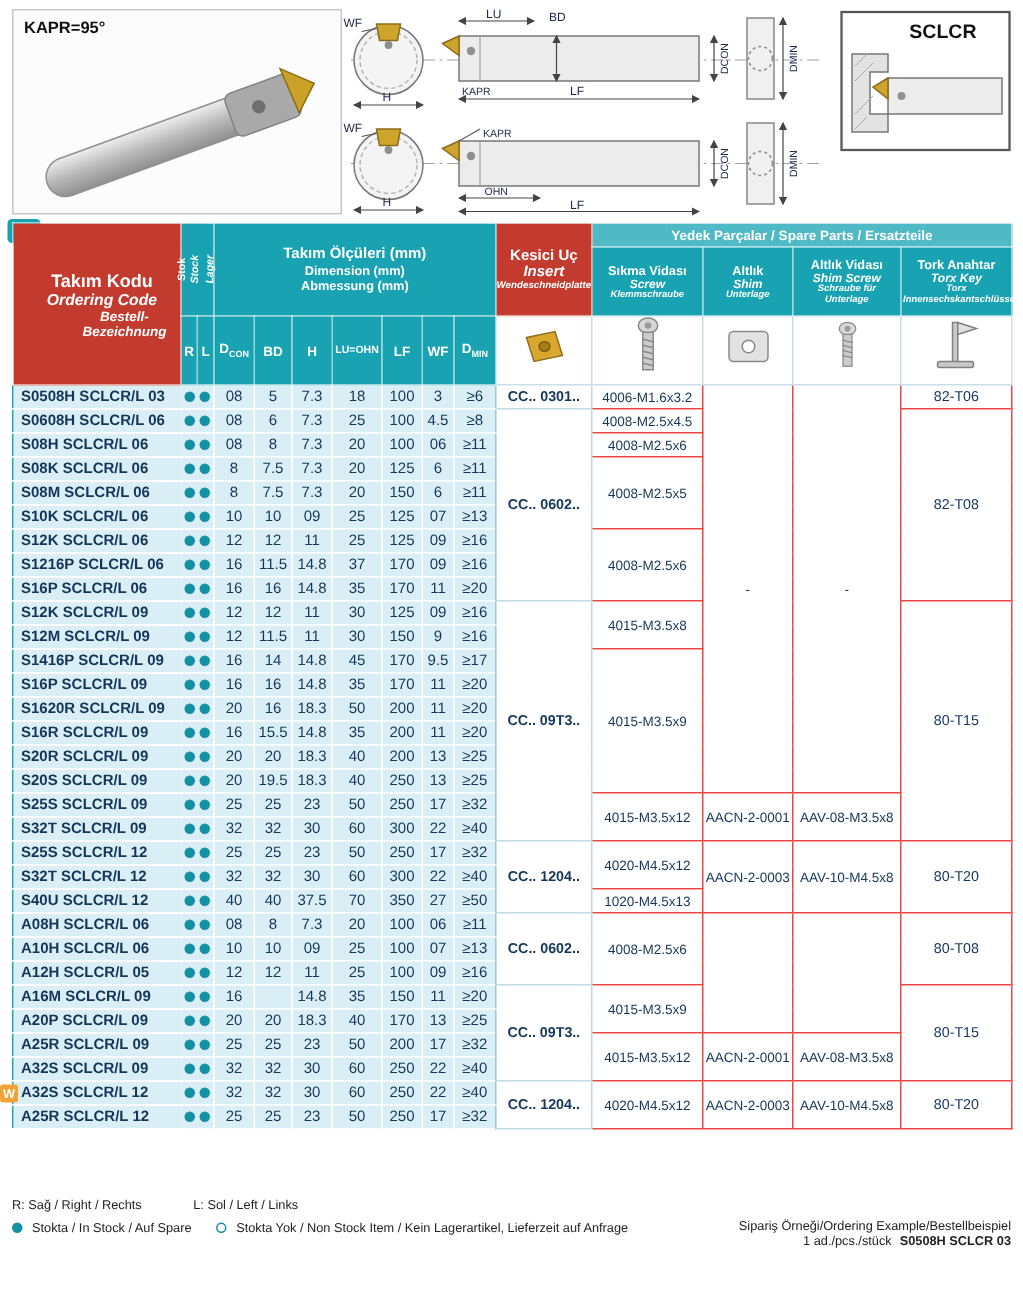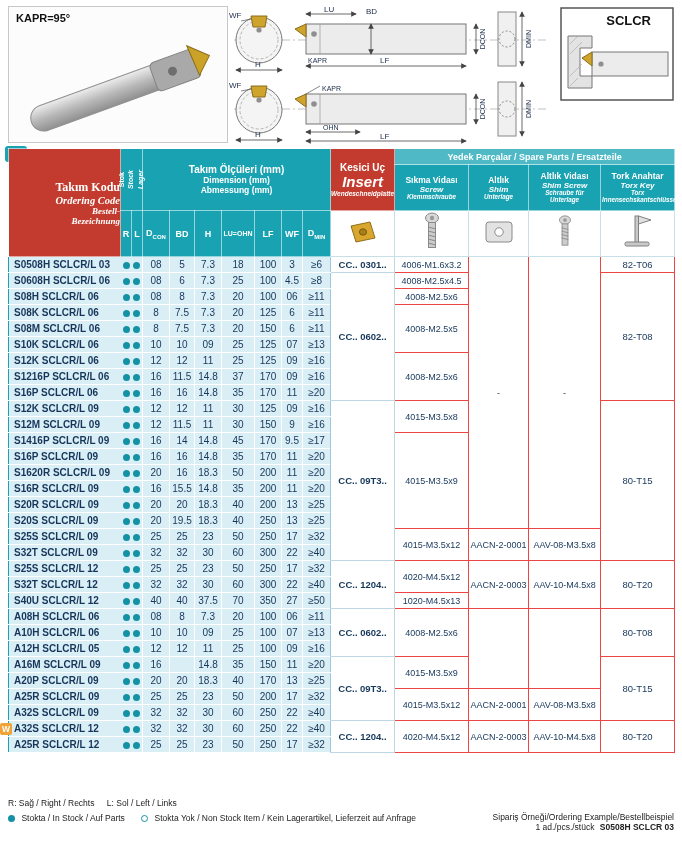--- a/index.html
+++ b/index.html
@@ -15,28 +15,28 @@
   .section-tab{position:absolute;left:5px;top:146px;width:22px;height:16px;border-radius:3px;background:#19A3B2;}
   .section-tab::after{content:"";position:absolute;left:6px;top:4px;width:10px;height:8px;background:#fff;border-radius:2px;}
 
   table.catalog{position:absolute;left:8px;top:148px;width:666px;border-collapse:collapse;
                 table-layout:fixed;border:1.5px solid #19A3B2;}
   th,td{padding:0;box-sizing:border-box;}
   thead th{border:1px solid rgba(255,255,255,.55);vertical-align:middle;text-align:center;}
   .hdr-teal{background:#19A3B2;color:#fff;}
   .hdr-band{background:#4FBAC6;color:#fff;font-size:9px;font-weight:bold;height:16px;}
   .hdr-red{background:#C23B2E;color:#fff;}
-  .code-hdr{text-align:right;padding-left:7px;font-family:Liberation Serif, serif;}
+  .code-hdr{text-align:center;padding-left:7px;}
   .code-hdr .t1{font-size:12px;font-weight:bold;}
   .code-hdr .t2{font-size:10.5px;font-weight:bold;font-style:italic;}
   .code-hdr .t3{font-size:9px;font-style:italic;margin-left:30px;}
   .dims-hdr .t1{font-size:10px;font-weight:bold;}
   .dims-hdr .t2{font-size:8.5px;}
   .insert-hdr .t1{font-size:10px;font-weight:bold;}
-  .insert-hdr .t2{font-size:15px;font-style:italic;}
+  .insert-hdr .t2{font-size:10px;font-style:italic;}
   .insert-hdr .t3{font-size:6.5px;font-style:italic;}
   .sp .t1{font-size:8.5px;font-weight:bold;}
   .sp .t2{font-size:8px;font-style:italic;}
   .sp .t3{font-size:6.3px;font-style:italic;line-height:1.05;padding:0 1px;}
   .stock-wrap{display:flex;flex-direction:row;align-items:center;justify-content:center;gap:1px;}
   .stock-wrap span{writing-mode:vertical-rl;transform:rotate(180deg);font-size:7px;line-height:1.15;}
   .stock-wrap .b{font-weight:bold;}
   .stock-wrap .i{font-style:italic;}
   tr.h1{height:16px;} tr.h2{height:46px;} tr.h3{height:46px;}
   .letter{font-size:9px;font-weight:bold;}
@@ -54,21 +54,21 @@
   td.part{background:#fff;font-size:9px;border:1px solid #ef4444;}
   td.torx{font-size:9.5px;}
   tr.group-start td{border-top:1.5px solid #1a5f71;}
   .dot{display:inline-block;width:7px;height:7px;border-radius:50%;background:#1591A5;vertical-align:middle;}
   .w-badge{position:absolute;left:-9px;top:2px;width:12px;height:12px;background:#F0A437;color:#fff;
            font-size:8.5px;font-weight:bold;text-align:center;line-height:12px;border-radius:2px;}
 
   .footer{position:absolute;left:8px;top:798px;width:666px;display:flex;justify-content:space-between;
           align-items:flex-start;font-size:8.5px;color:#222;}
   .f-line{margin-bottom:5px;}
-  .f-line .gap{margin-left:10px;}
+  .f-line .gap{margin-left:32px;}
   .f-line .dot{margin-right:4px;}
   .dot.hollow{background:#fff;border:1.5px solid #1591A5;width:5px;height:5px;margin-left:14px;}
   .f-right{text-align:right;margin-top:14px;}
   .f-right .code-b{font-weight:bold;margin-left:3px;}
 </style>
 </head>
 <body>
 
 <div class="page">
 
@@ -720,21 +720,21 @@
   </table>
 
   <div class="footer">
     <div class="f-left">
       <div class="f-line">
         <span>R: Sağ / Right / Rechts</span>
         <span class="gap">L: Sol / Left / Links</span>
       </div>
       <div class="f-line">
         <span class="dot"></span>
-        <span>Stokta / In Stock / Auf Parts</span>
+        <span>Stokta / In Stock / Auf Spare</span>
         <span class="dot hollow"></span>
         <span>Stokta Yok / Non Stock Item / Kein Lagerartikel, Lieferzeit auf Anfrage</span>
       </div>
     </div>
     <div class="f-right">
       <div>Sipariş Örneği/Ordering Example/Bestellbeispiel</div>
       <div>
         <span>1 ad./pcs./stück</span>
         <span class="code-b">S0508H SCLCR 03</span>
       </div>

